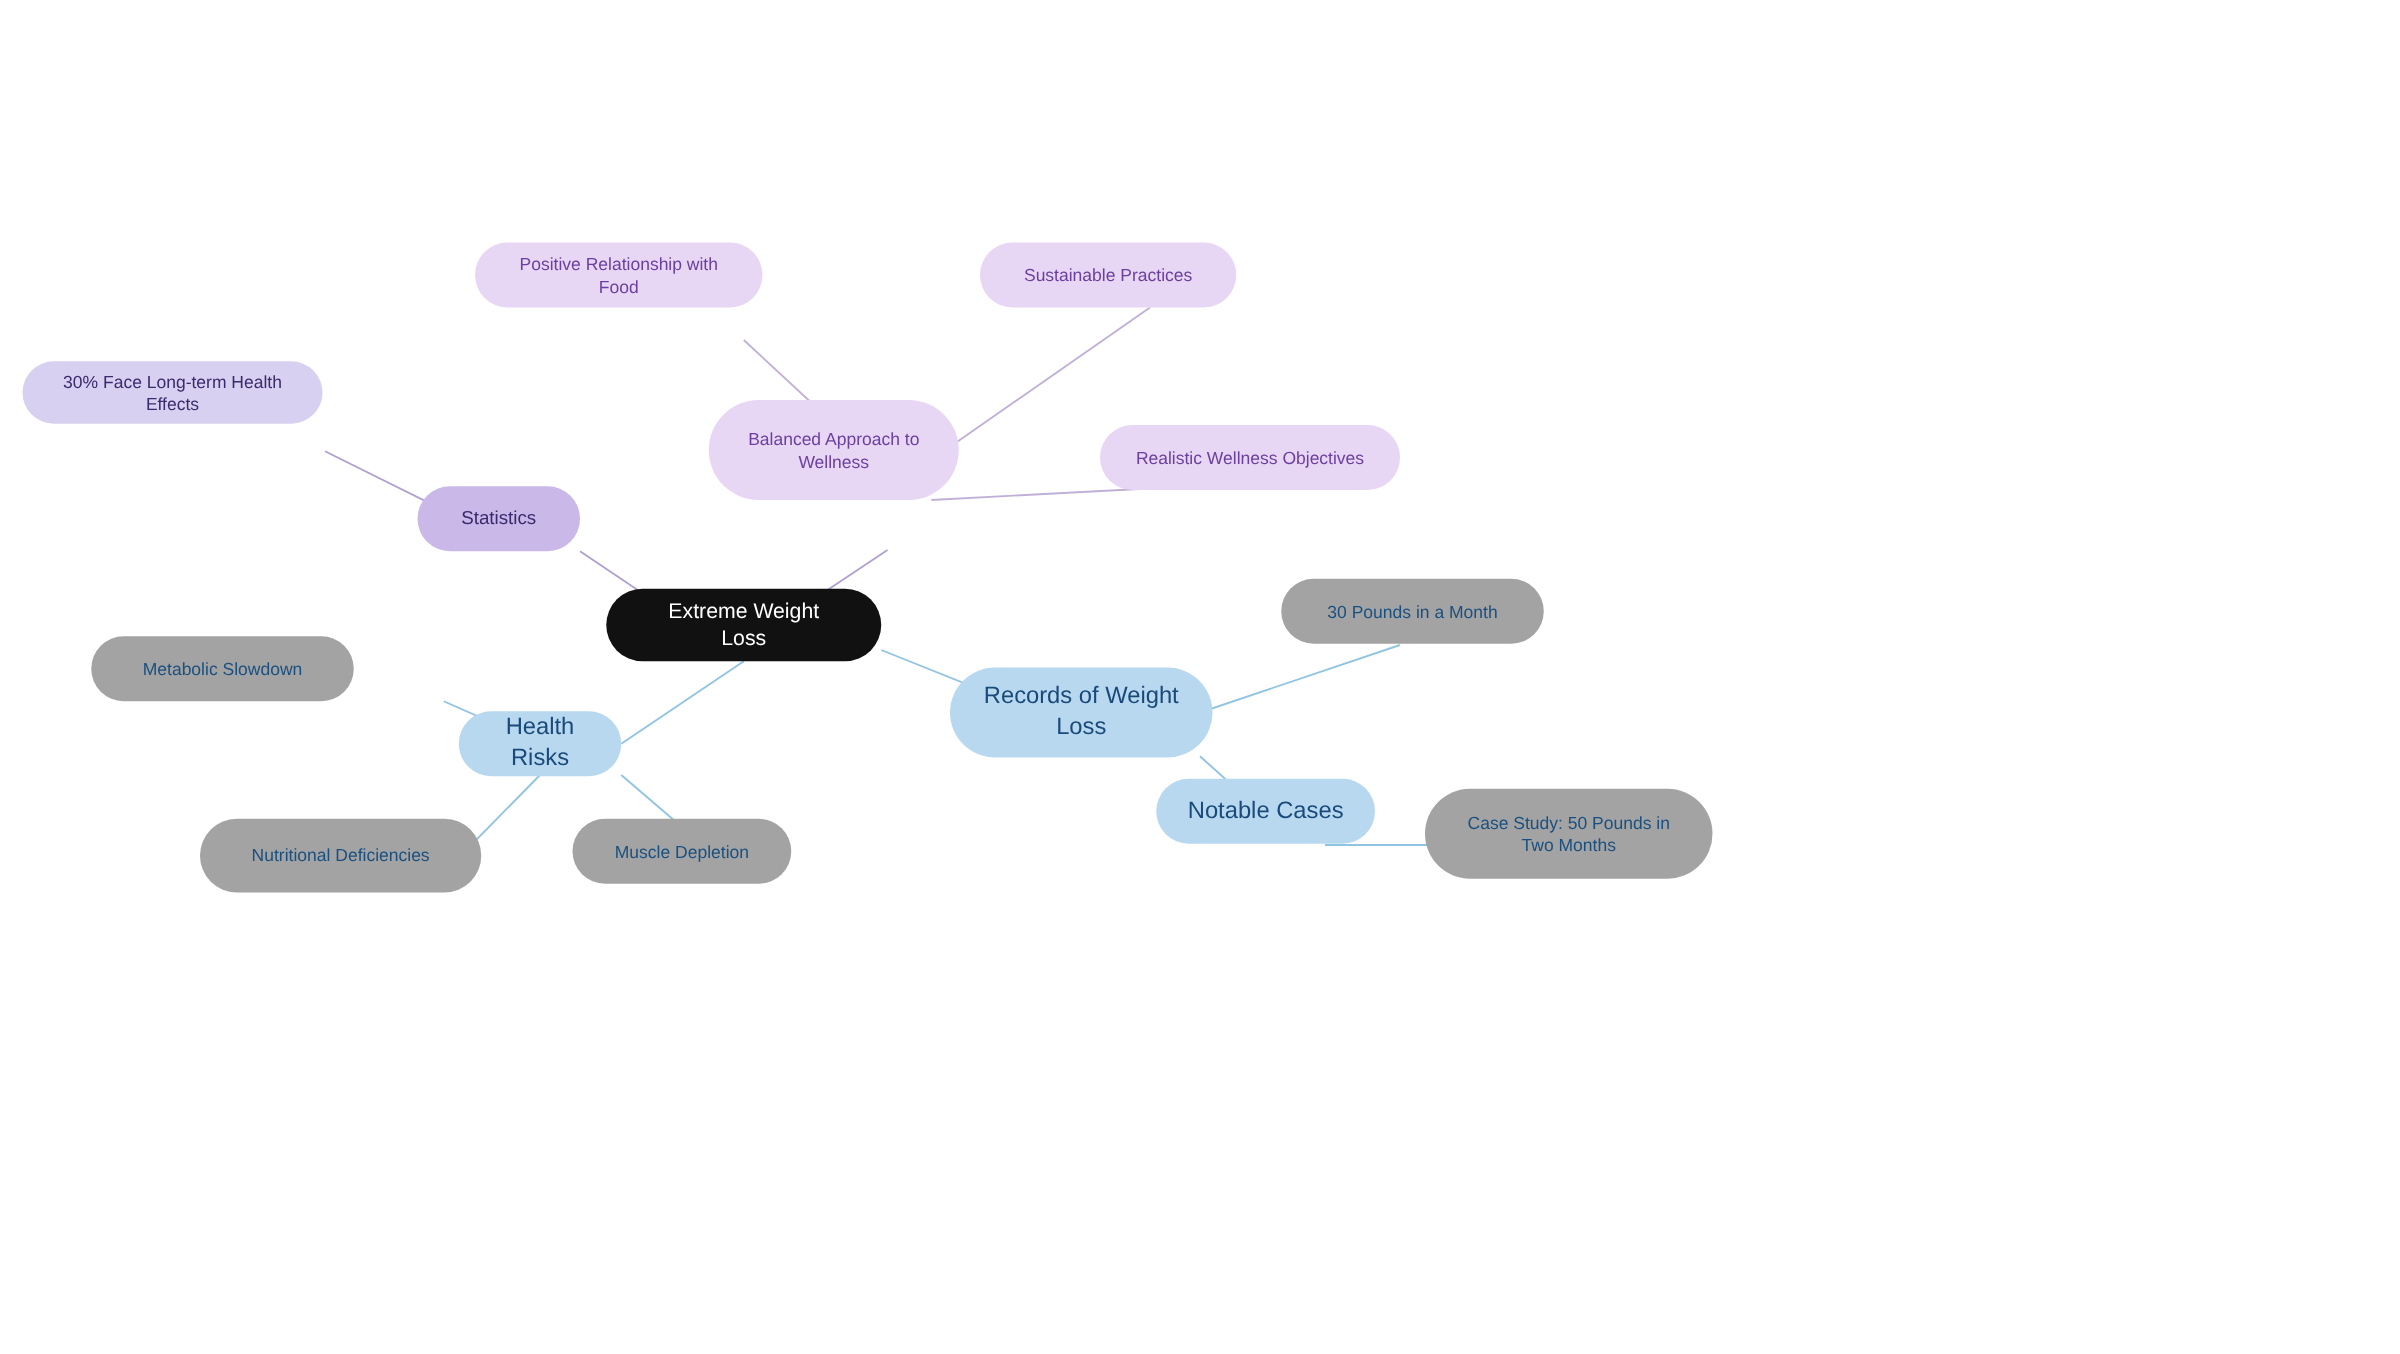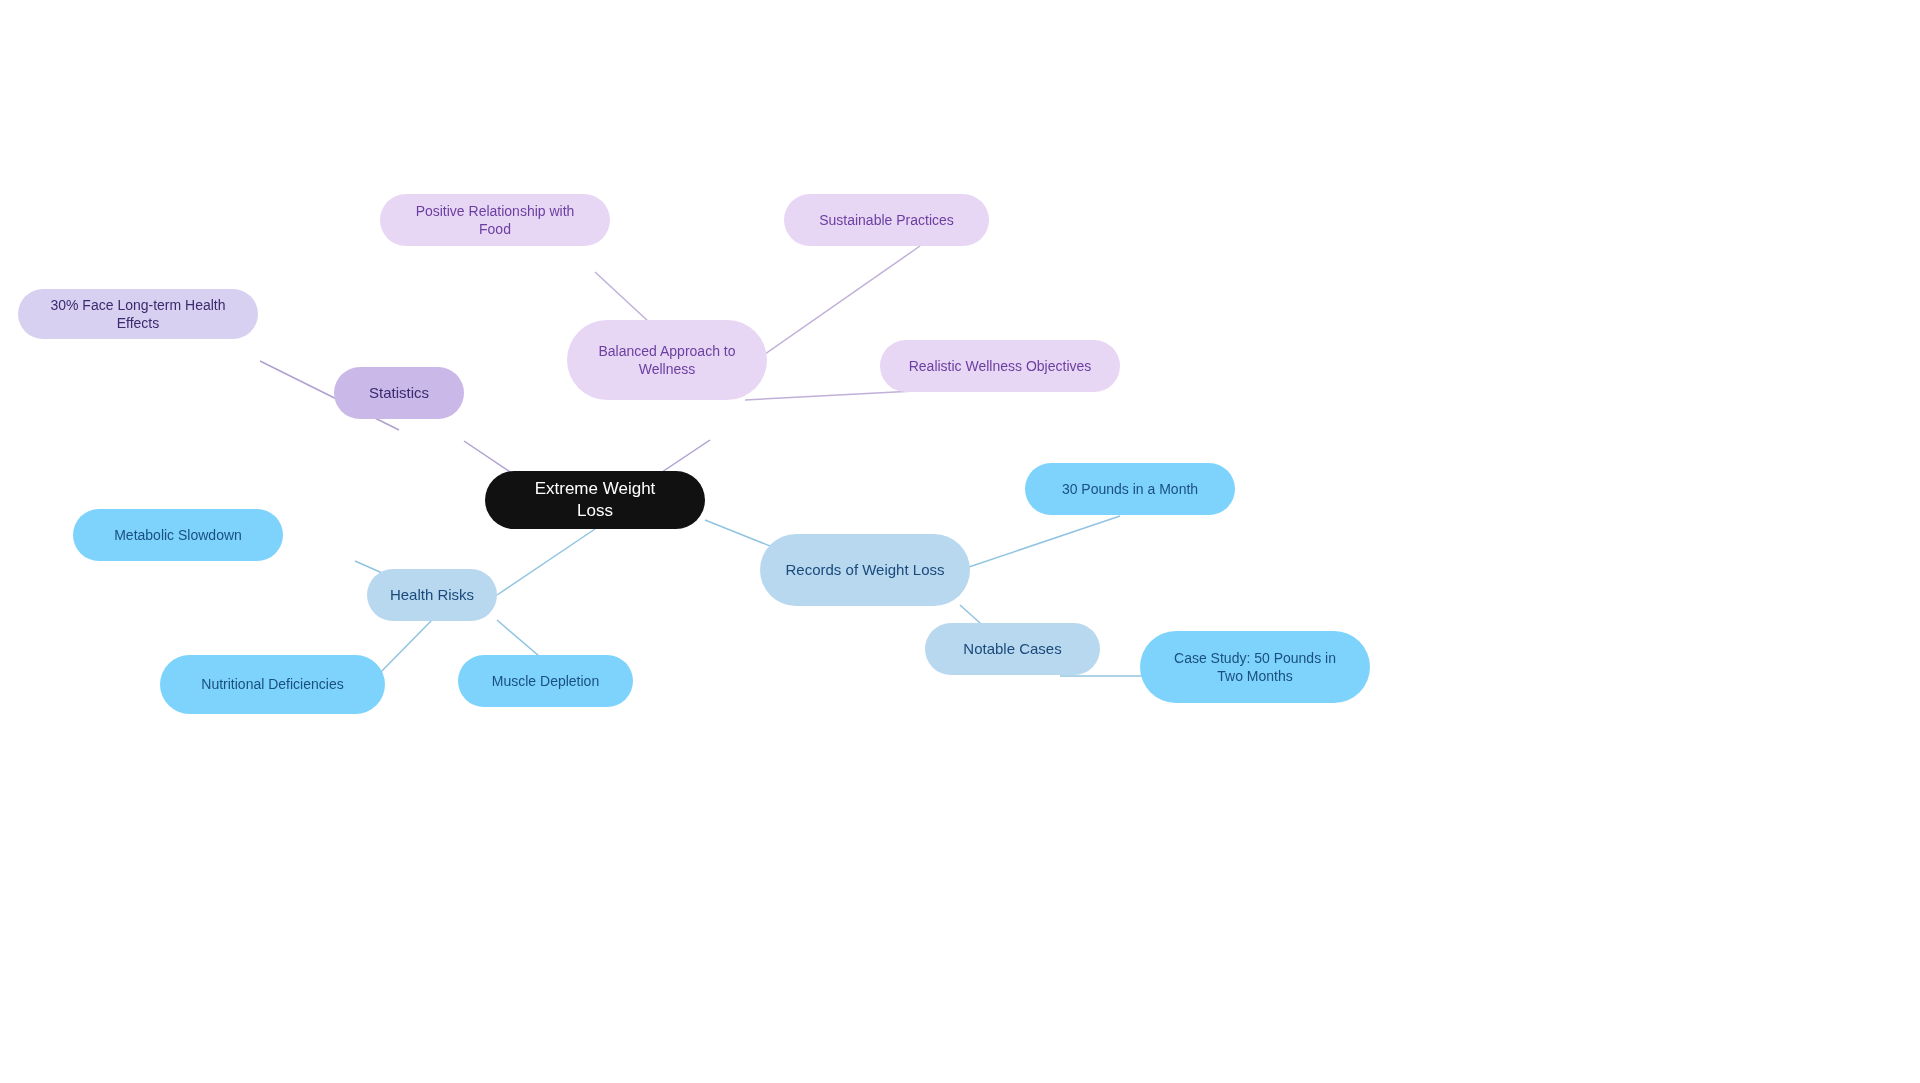--- a/index.html
+++ b/index.html
@@ -50,24 +50,24 @@
       font-size: 14px;
     }
     .node-purple-pale {
       background: #d8d0f0;
       color: #3a2a6e;
       font-size: 14px;
     }
     .node-blue-mid {
       background: #b8d8f0;
       color: #1a4a7a;
-      font-size: 15px;
+      font-size: 19px;
     }
     .node-blue-light {
-      background: #7dd3fc;
+      background: #a3a3a3;
       color: #1a5080;
       font-size: 14px;
     }
   </style>
 </head>
 <body>
 
 <svg id="connections" xmlns="http://www.w3.org/2000/svg">
 
   <line x1="595" y1="529" x2="464" y2="441" stroke="#b0a0d0" stroke-width="1.5"></line>
@@ -96,21 +96,21 @@
 
   <line x1="960" y1="605" x2="1010" y2="650" stroke="#90c4e0" stroke-width="1.5"></line>
 
   <line x1="1060" y1="676" x2="1245" y2="676" stroke="#90c4e0" stroke-width="1.5"></line>
 </svg>
 
 <div class="node node-center" style="left: 485px; top: 471px; width: 220px; height: 58px;">
   <span>Extreme Weight Loss</span>
 </div>
 
-<div class="node node-purple-mid" style="left: 334px; top: 367px; width: 130px; height: 52px;">
+<div class="node node-purple-mid" style="left: 334px; top: 389px; width: 130px; height: 52px;">
   <span>Statistics</span>
 </div>
 
 <div class="node node-purple-pale" style="left: 18px; top: 289px; width: 240px; height: 50px;">
   <span>30% Face Long-term Health Effects</span>
 </div>
 
 <div class="node node-purple-light" style="left: 567px; top: 320px; width: 200px; height: 80px;">
   <span>Balanced Approach to Wellness</span>
 </div>

